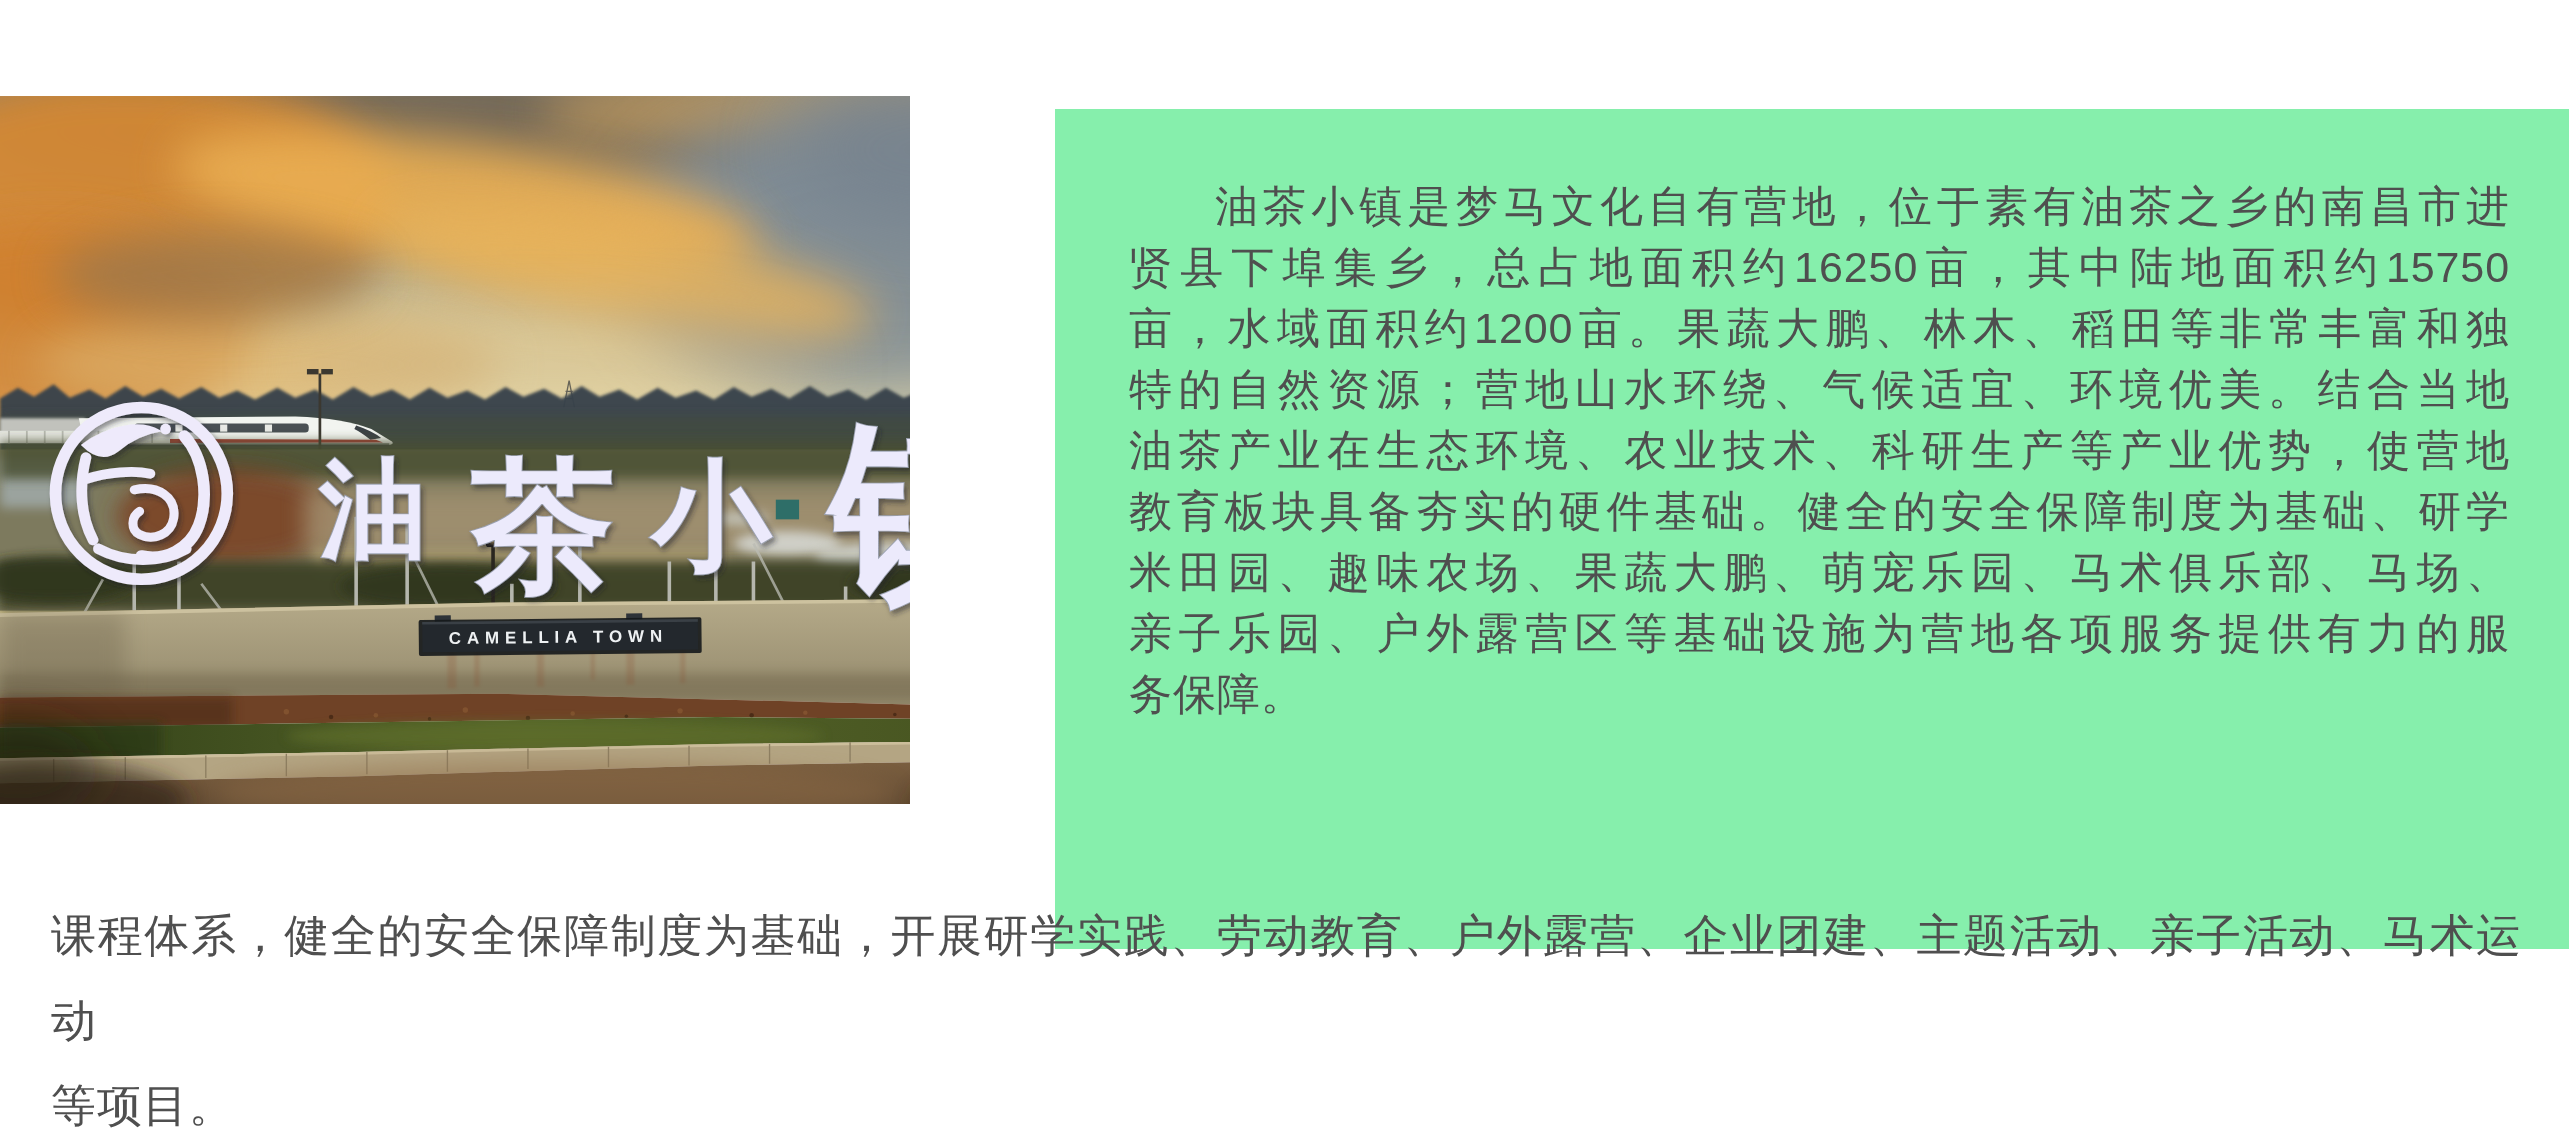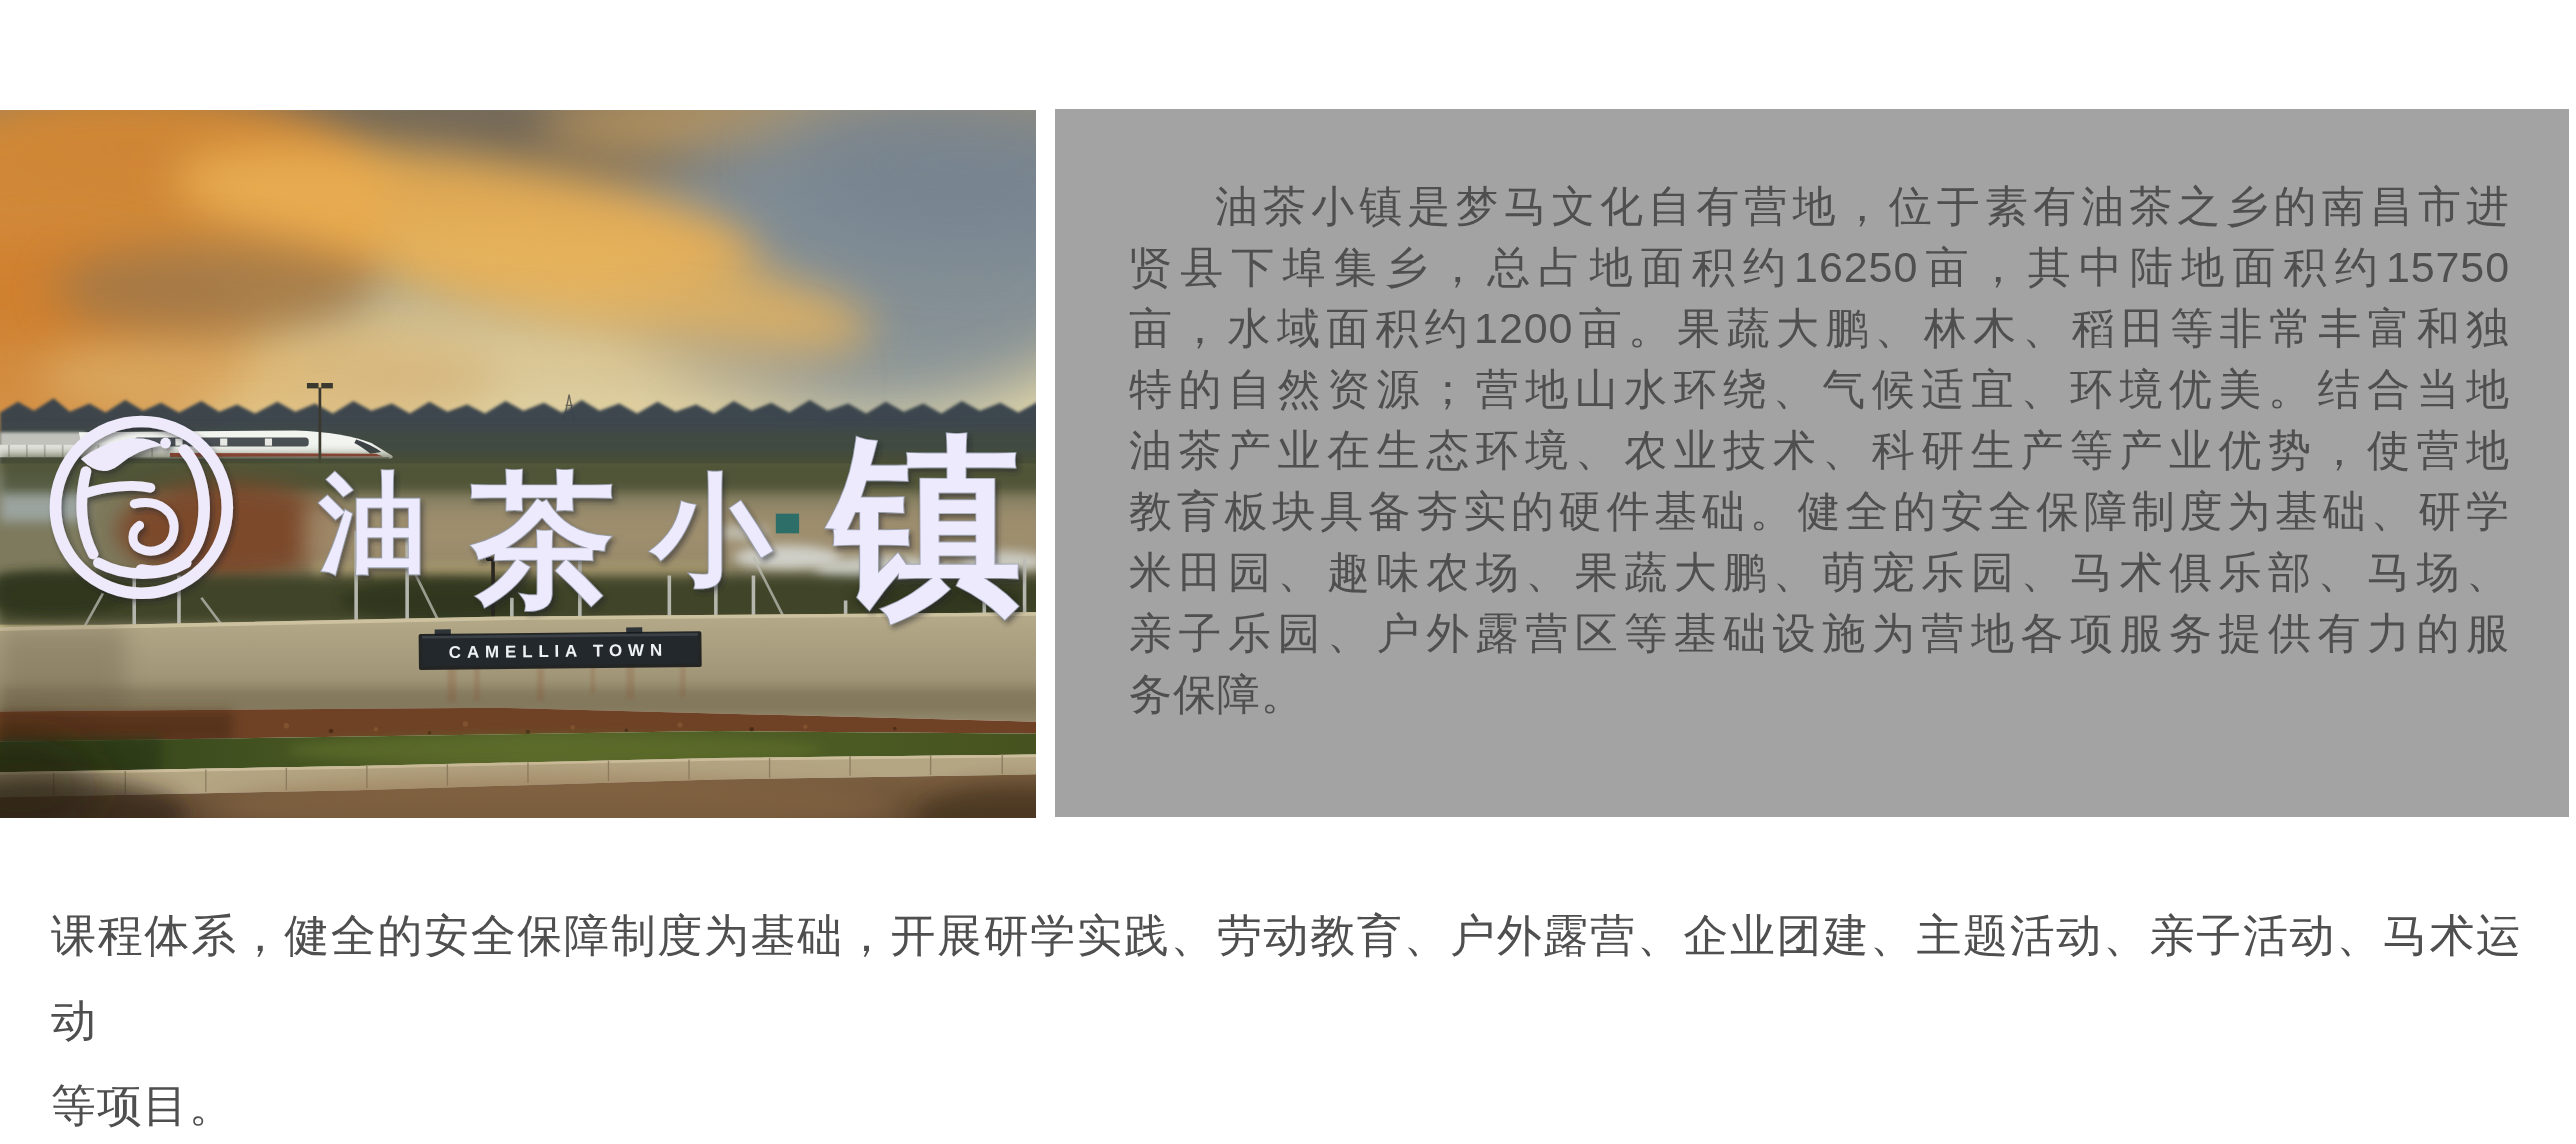--- a/index.html
+++ b/index.html
@@ -1,21 +1,21 @@
 <!DOCTYPE html>
 <html style="font-size:14.3px"><head>
 <meta charset="utf-8">
 <style>
   html,body{margin:0;padding:0;background:#ffffff;}
   body{width:2576px;height:1145px;position:relative;overflow:hidden;
        font-family:"Liberation Sans","DejaVu Sans",sans-serif;}
-  .photo{position:absolute;left:0;top:110px;width:1036px;height:708px;overflow:hidden;}
+  .photo{position:absolute;left:0;top:96px;width:910px;height:708px;overflow:hidden;}
   .photo svg{display:block;width:1055px;height:708px;}
-  .info-panel{position:absolute;left:1055px;top:109px;width:1514px;height:708px;
-       background:#a3a3a3;box-sizing:border-box;padding:67px 59px 0 74px;}
+  .info-panel{position:absolute;left:1055px;top:109px;width:1514px;height:840px;
+       background:#86efac;box-sizing:border-box;padding:67px 59px 0 74px;}
   .info-panel .line{font-size:43px;line-height:61px;color:#4f4f4f;
        text-align:justify;text-align-last:justify;letter-spacing:0.9px;}
   .info-panel .line.indent{text-indent:2em;}
   .info-panel .line.last{text-align-last:auto;}
   .bottom-para{position:absolute;left:51px;top:893px;width:2471px;}
   .bottom-para .line{font-size:45px;line-height:85px;color:#4f4f4f;
        text-align:justify;text-align-last:justify;letter-spacing:0.9px;}
   .bottom-para .line.last{text-align-last:auto;}
   .sign-char{font-family:"Liberation Sans","DejaVu Sans",sans-serif;font-weight:bold;
        fill:#eceafc;paint-order:stroke;stroke:#9aa0b0;stroke-width:2px;}

